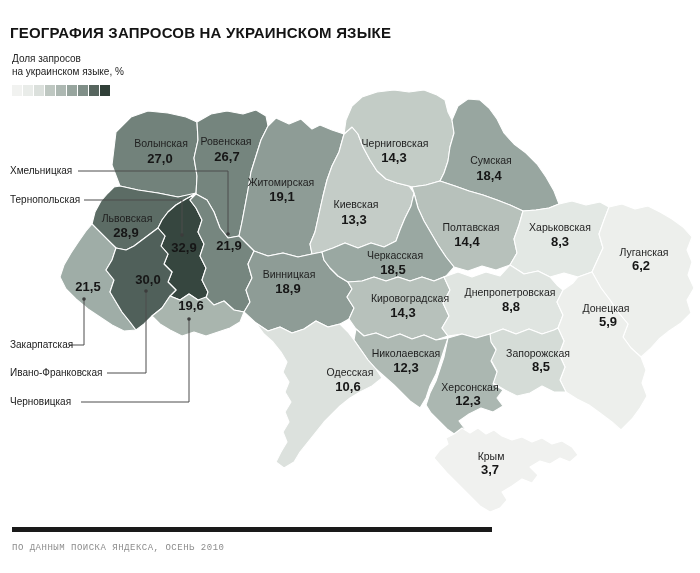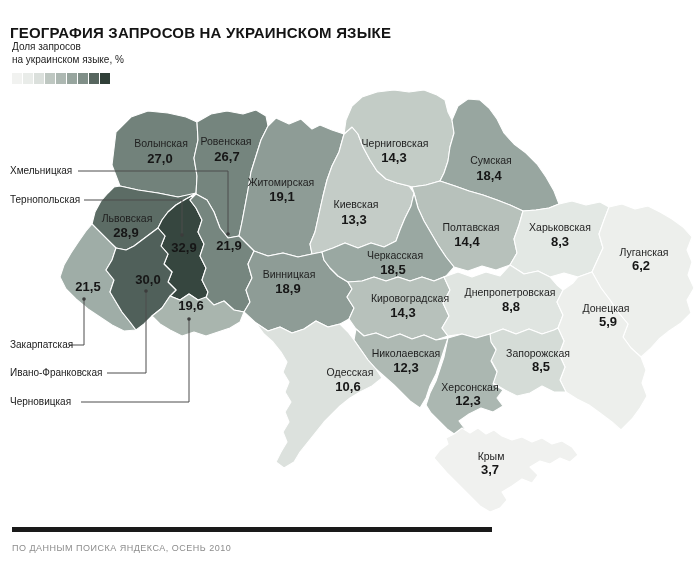--- a/index.html
+++ b/index.html
@@ -5,36 +5,36 @@
   html,body{margin:0;padding:0;}
   body{
     width:700px;height:573px;position:relative;overflow:hidden;
     background:#ffffff;font-family:"Liberation Sans",sans-serif;
   }
   .title{
     position:absolute;left:10px;top:24px;
     font-size:15px;font-weight:bold;color:#141414;letter-spacing:.2px;
     white-space:nowrap;
   }
-  .legend{position:absolute;left:12px;top:40px;}
+  .legend{position:absolute;left:12px;top:52px;}
   .legend-label{font-size:10px;line-height:13px;color:#222;}
   .legend-swatches{margin-top:7px;display:block;}
   .map-svg{position:absolute;left:0;top:0;}
   path.region{stroke:#ffffff;stroke-width:1.1;stroke-linejoin:round;}
   text.rname{font-size:10.5px;fill:#1f1f1f;text-anchor:middle;}
   text.rvalue{font-size:13px;font-weight:bold;fill:#161616;text-anchor:middle;}
   text.callout{font-size:10px;fill:#1a1a1a;}
   .leader{fill:none;stroke:#4d4d4d;stroke-width:1;}
   .leader-dot{fill:#3c3c3c;}
   .footer-bar{
     position:absolute;left:12px;top:527px;width:480px;height:5px;background:#1a1a1a;
   }
   .footer-text{
     position:absolute;left:12px;top:543px;
-    font-size:9px;color:#8c8c8c;letter-spacing:.5px;white-space:nowrap;
+    font-size:9px;color:#8c8c8c;letter-spacing:.5px;white-space:nowrap;font-family:Liberation Mono, monospace;
   }
 </style>
 </head>
 <body>
 
 <div class="title">ГЕОГРАФИЯ ЗАПРОСОВ НА УКРАИНСКОМ ЯЗЫКЕ</div>
 
 <div class="legend">
   <div class="legend-label">Доля запросов</div>
   <div class="legend-label">на украинском языке, %</div>

